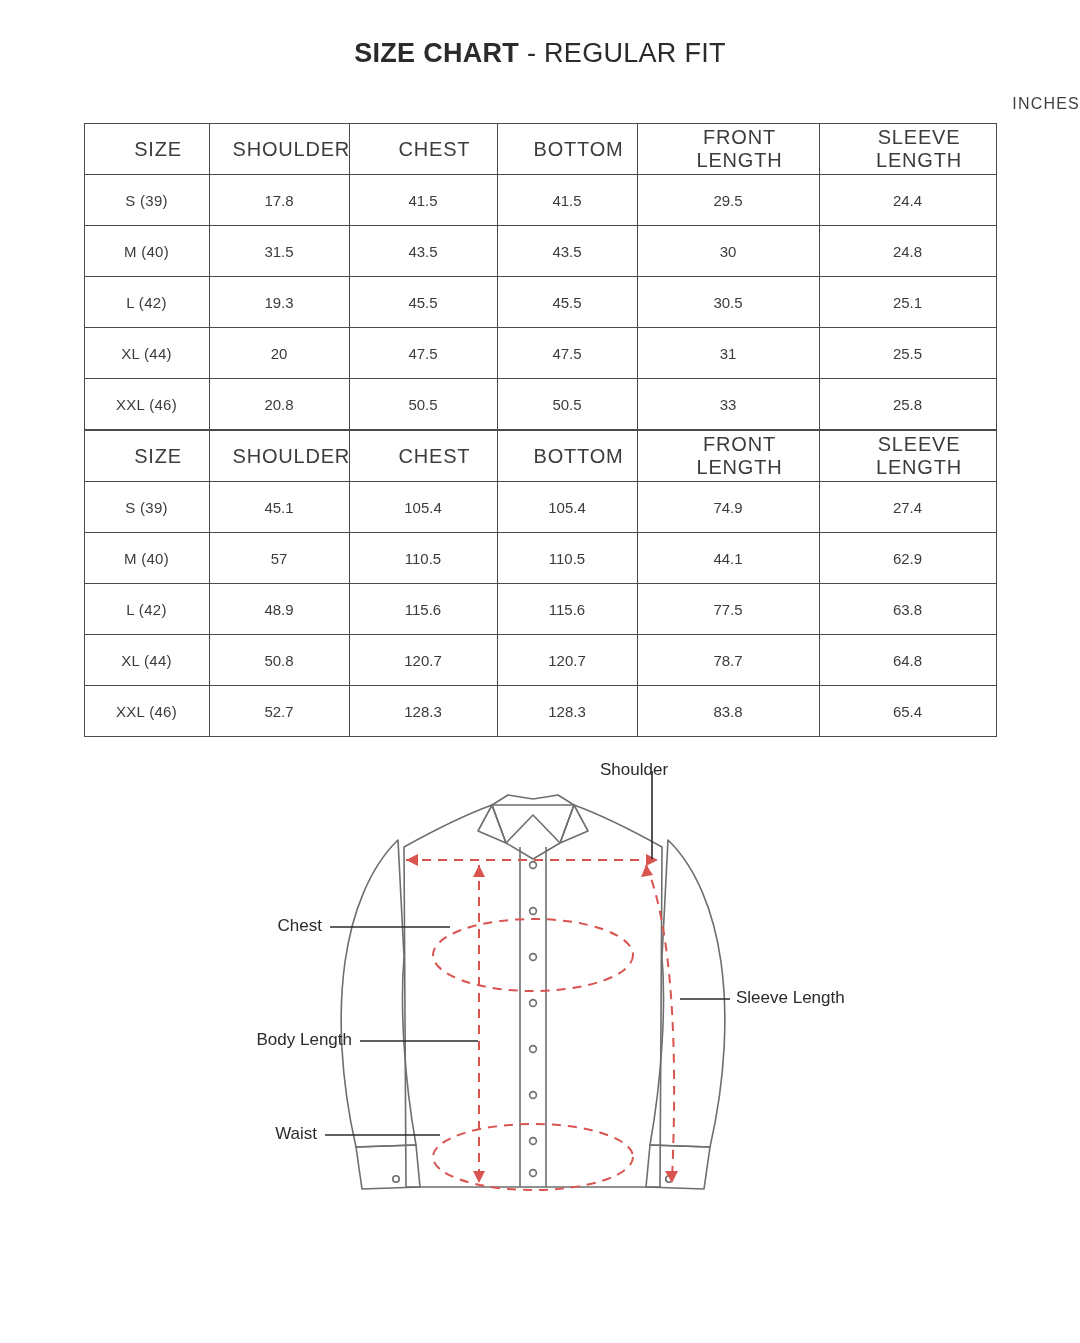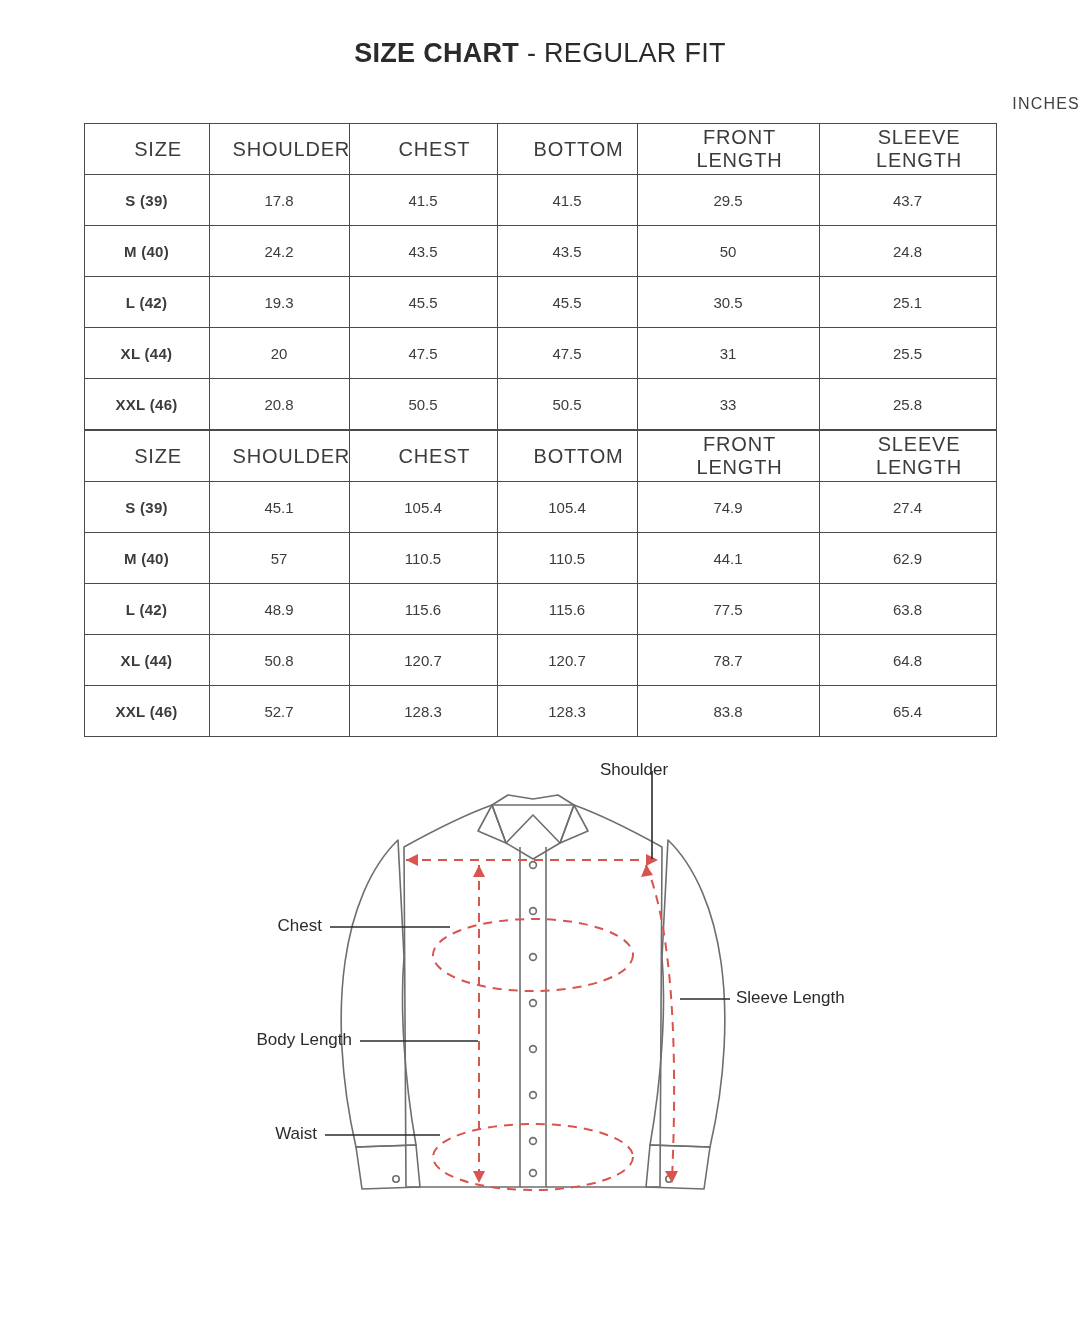--- a/index.html
+++ b/index.html
@@ -58,21 +58,21 @@
     color: #3c3c3c;
     font-weight: normal;
     padding: 0;
   }
   table.size-table th {
     letter-spacing: 0.8px;
     font-size: 20px;
     padding-left: 23px;
   }
   table.size-table td.size-cell {
-    font-weight: bold;
+    font-weight: normal;
     letter-spacing: 0.3px;
   }
   col.c-size { width: 125px; }
   col.c-shoulder { width: 140px; }
   col.c-chest { width: 148px; }
   col.c-bottom { width: 140px; }
   col.c-front { width: 182px; }
   col.c-sleeve { width: 177px; }
 
   .diagram-wrap {
@@ -119,28 +119,28 @@
         <th>SLEEVE LENGTH</th>
       </tr>
     </thead>
     <tbody>
       <tr>
         <td class="size-cell">S (39)</td>
         <td>17.8</td>
         <td>41.5</td>
         <td>41.5</td>
         <td>29.5</td>
-        <td>43.7</td>
+        <td>24.4</td>
       </tr>
       <tr>
         <td class="size-cell">M (40)</td>
-        <td>24.2</td>
+        <td>31.5</td>
         <td>43.5</td>
         <td>43.5</td>
-        <td>50</td>
+        <td>30</td>
         <td>24.8</td>
       </tr>
       <tr>
         <td class="size-cell">L (42)</td>
         <td>19.3</td>
         <td>45.5</td>
         <td>45.5</td>
         <td>30.5</td>
         <td>25.1</td>
       </tr>

